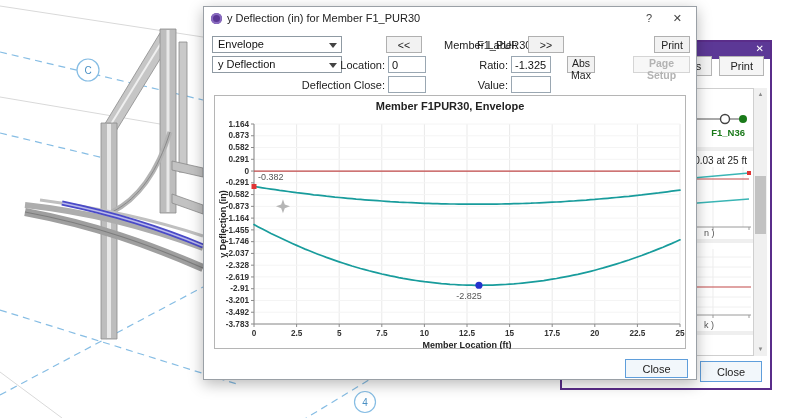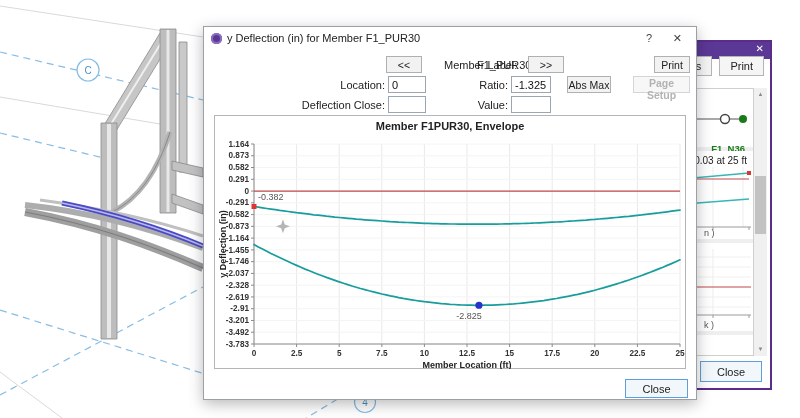--- a/index.html
+++ b/index.html
@@ -14,31 +14,31 @@
   .sp-titlebar { position:absolute; left:0; top:0; right:0; height:17px; background:#5c3896; }
   .sp-close { position:absolute; right:6px; top:1px; color:#fff; font-size:10px; cursor:pointer; }
   .sp-buttons { position:absolute; top:14px; right:6px; display:flex; gap:7px; }
   .sp-buttons button { font-family:inherit; font-size:11px; padding:2px 10px; height:20px;
     background:#f5f5f5; border:1px solid #b5b5b5; color:#222; }
   .sp-scrollarea { position:absolute; left:4px; top:46px; width:188px; height:268px;
     background:#fff; border:1px solid #cfcfcf; overflow:hidden; }
   .sp-card { position:relative; width:100%; background:#fff; border-bottom:4px solid #efefef; }
   .sp-annot { position:absolute; top:4px; right:6px; font-size:10px; color:#222; }
   .sp-caption { position:absolute; bottom:1px; left:137px; font-size:9px; color:#555; }
-  .sp-node-label { position:absolute; right:8px; top:54px; font-size:9.5px; color:#1a7a1a; font-weight:bold; }
+  .sp-node-label { position:absolute; right:8px; top:38px; font-size:9.5px; color:#1a7a1a; font-weight:bold; }
   .sp-scrollbar { position:absolute; right:3px; top:46px; width:13px; height:268px; background:#f0f0f0; }
   .sb-arrow { position:absolute; left:0; width:13px; height:13px; font-size:6px; color:#8a8a8a;
     text-align:center; line-height:13px; }
   .sb-arrow.up { top:0; } .sb-arrow.down { bottom:0; }
   .sb-thumb { position:absolute; left:1px; top:88px; width:11px; height:58px; background:#c2c2c2; }
   .sp-close-btn { position:absolute; right:8px; bottom:6px; width:62px; height:21px;
     font-family:inherit; font-size:11px; background:#f2f7fb; border:1px solid #5f9edb; color:#222; }
 
   
-  #dialog { position:absolute; left:203px; top:26px; width:494px; height:374px; background:#fff;
+  #dialog { position:absolute; left:203px; top:6px; width:494px; height:374px; background:#fff;
     border:1px solid #9aa0a6; box-shadow:0 4px 14px rgba(0,0,0,0.28); z-index:10; font-size:11px; }
   .dlg-titlebar { position:absolute; left:0; top:0; right:0; height:22px; background:#fff; }
   .dlg-icon { position:absolute; left:7px; top:6px; width:11px; height:11px; border-radius:50%;
     background:#5c3896; box-shadow:inset 0 0 0 2px #8a6cc0; }
   .dlg-title { position:absolute; left:23px; top:5px; font-size:11px; color:#222; }
   .dlg-help { position:absolute; right:44px; top:5px; color:#444; font-size:11px; cursor:pointer; }
   .dlg-close { position:absolute; right:14px; top:5px; color:#444; font-size:11px; cursor:pointer; }
 
   .combo { position:absolute; height:17px; width:130px; background:#fff; border:1px solid #8f9aa3;
     padding:1px 16px 0 5px; font-size:11px; color:#111; cursor:default; }
@@ -200,33 +200,41 @@
   </div>
 
   <div id="dialog">
     <div class="dlg-titlebar">
       <span class="dlg-icon"></span>
       <span class="dlg-title">y Deflection (in) for Member F1_PUR30</span>
       <span class="dlg-help">?</span>
       <span class="dlg-close">✕</span>
     </div>
 
+    <div class="combo" style="left:8px; top:29px;">
+      <span>Envelope</span>
+      <span class="combo-arrow"></span>
+    </div>
     <button class="tbtn" style="left:182px; top:29px; width:36px;">&lt;&lt;</button>
     <span class="lbl" style="left:224px; top:32px;padding-left:16px;">Member Label:</span>
     <span class="lbl" style="left:273px; top:32px;">F1_PUR30</span>
     <button class="tbtn" style="left:324px; top:29px; width:36px;">&gt;&gt;</button>
     <button class="tbtn" style="left:450px; top:29px; width:36px;">Print</button>
 
+    <div class="combo" style="left:8px; top:49px;">
+      <span>y Deflection</span>
+      <span class="combo-arrow"></span>
+    </div>
     <span class="lbl r" style="left:120px; top:52px; width:61px;">Location:</span>
     <input class="txt" style="left: 184px; top: 49px; width: 38px;" value="0">
     <span class="lbl" style="left:227px; top:52px;margin-top:44px;">ft</span>
     <span class="lbl r" style="left:260px; top:52px; width:44px;">Ratio:</span>
     <input class="txt" style="left: 307px; top: 49px; width: 40px;" value="-1.325">
     <span class="lbl" style="left:351px; top:52px;padding-left:20px;">in</span>
-    <button class="tbtn" style="left:363px; top:49px; width:44px;">Abs Max</button>
+    <button class="tbtn" style="left:363px; top:49px; width:28px;">Abs Max</button>
     <button class="tbtn" style="left:429px; top:49px; width:57px;font-weight:bold;" disabled="">Page Setup</button>
 
     <span class="lbl r" style="left:95px; top:72px; width:86px;">Deflection Close:</span>
     <input class="txt" style="left: 184px; top: 69px; width: 38px;" value="">
     <span class="lbl r" style="left:262px; top:72px; width:42px;">Value:</span>
     <input class="txt" style="left: 307px; top: 69px; width: 40px;" value="">
 
     <div class="chart-box">
       <div class="chart-title">Member F1PUR30, Envelope</div>
       <div id="chart-host"><svg width="470" height="234" viewBox="0 0 470 234">

